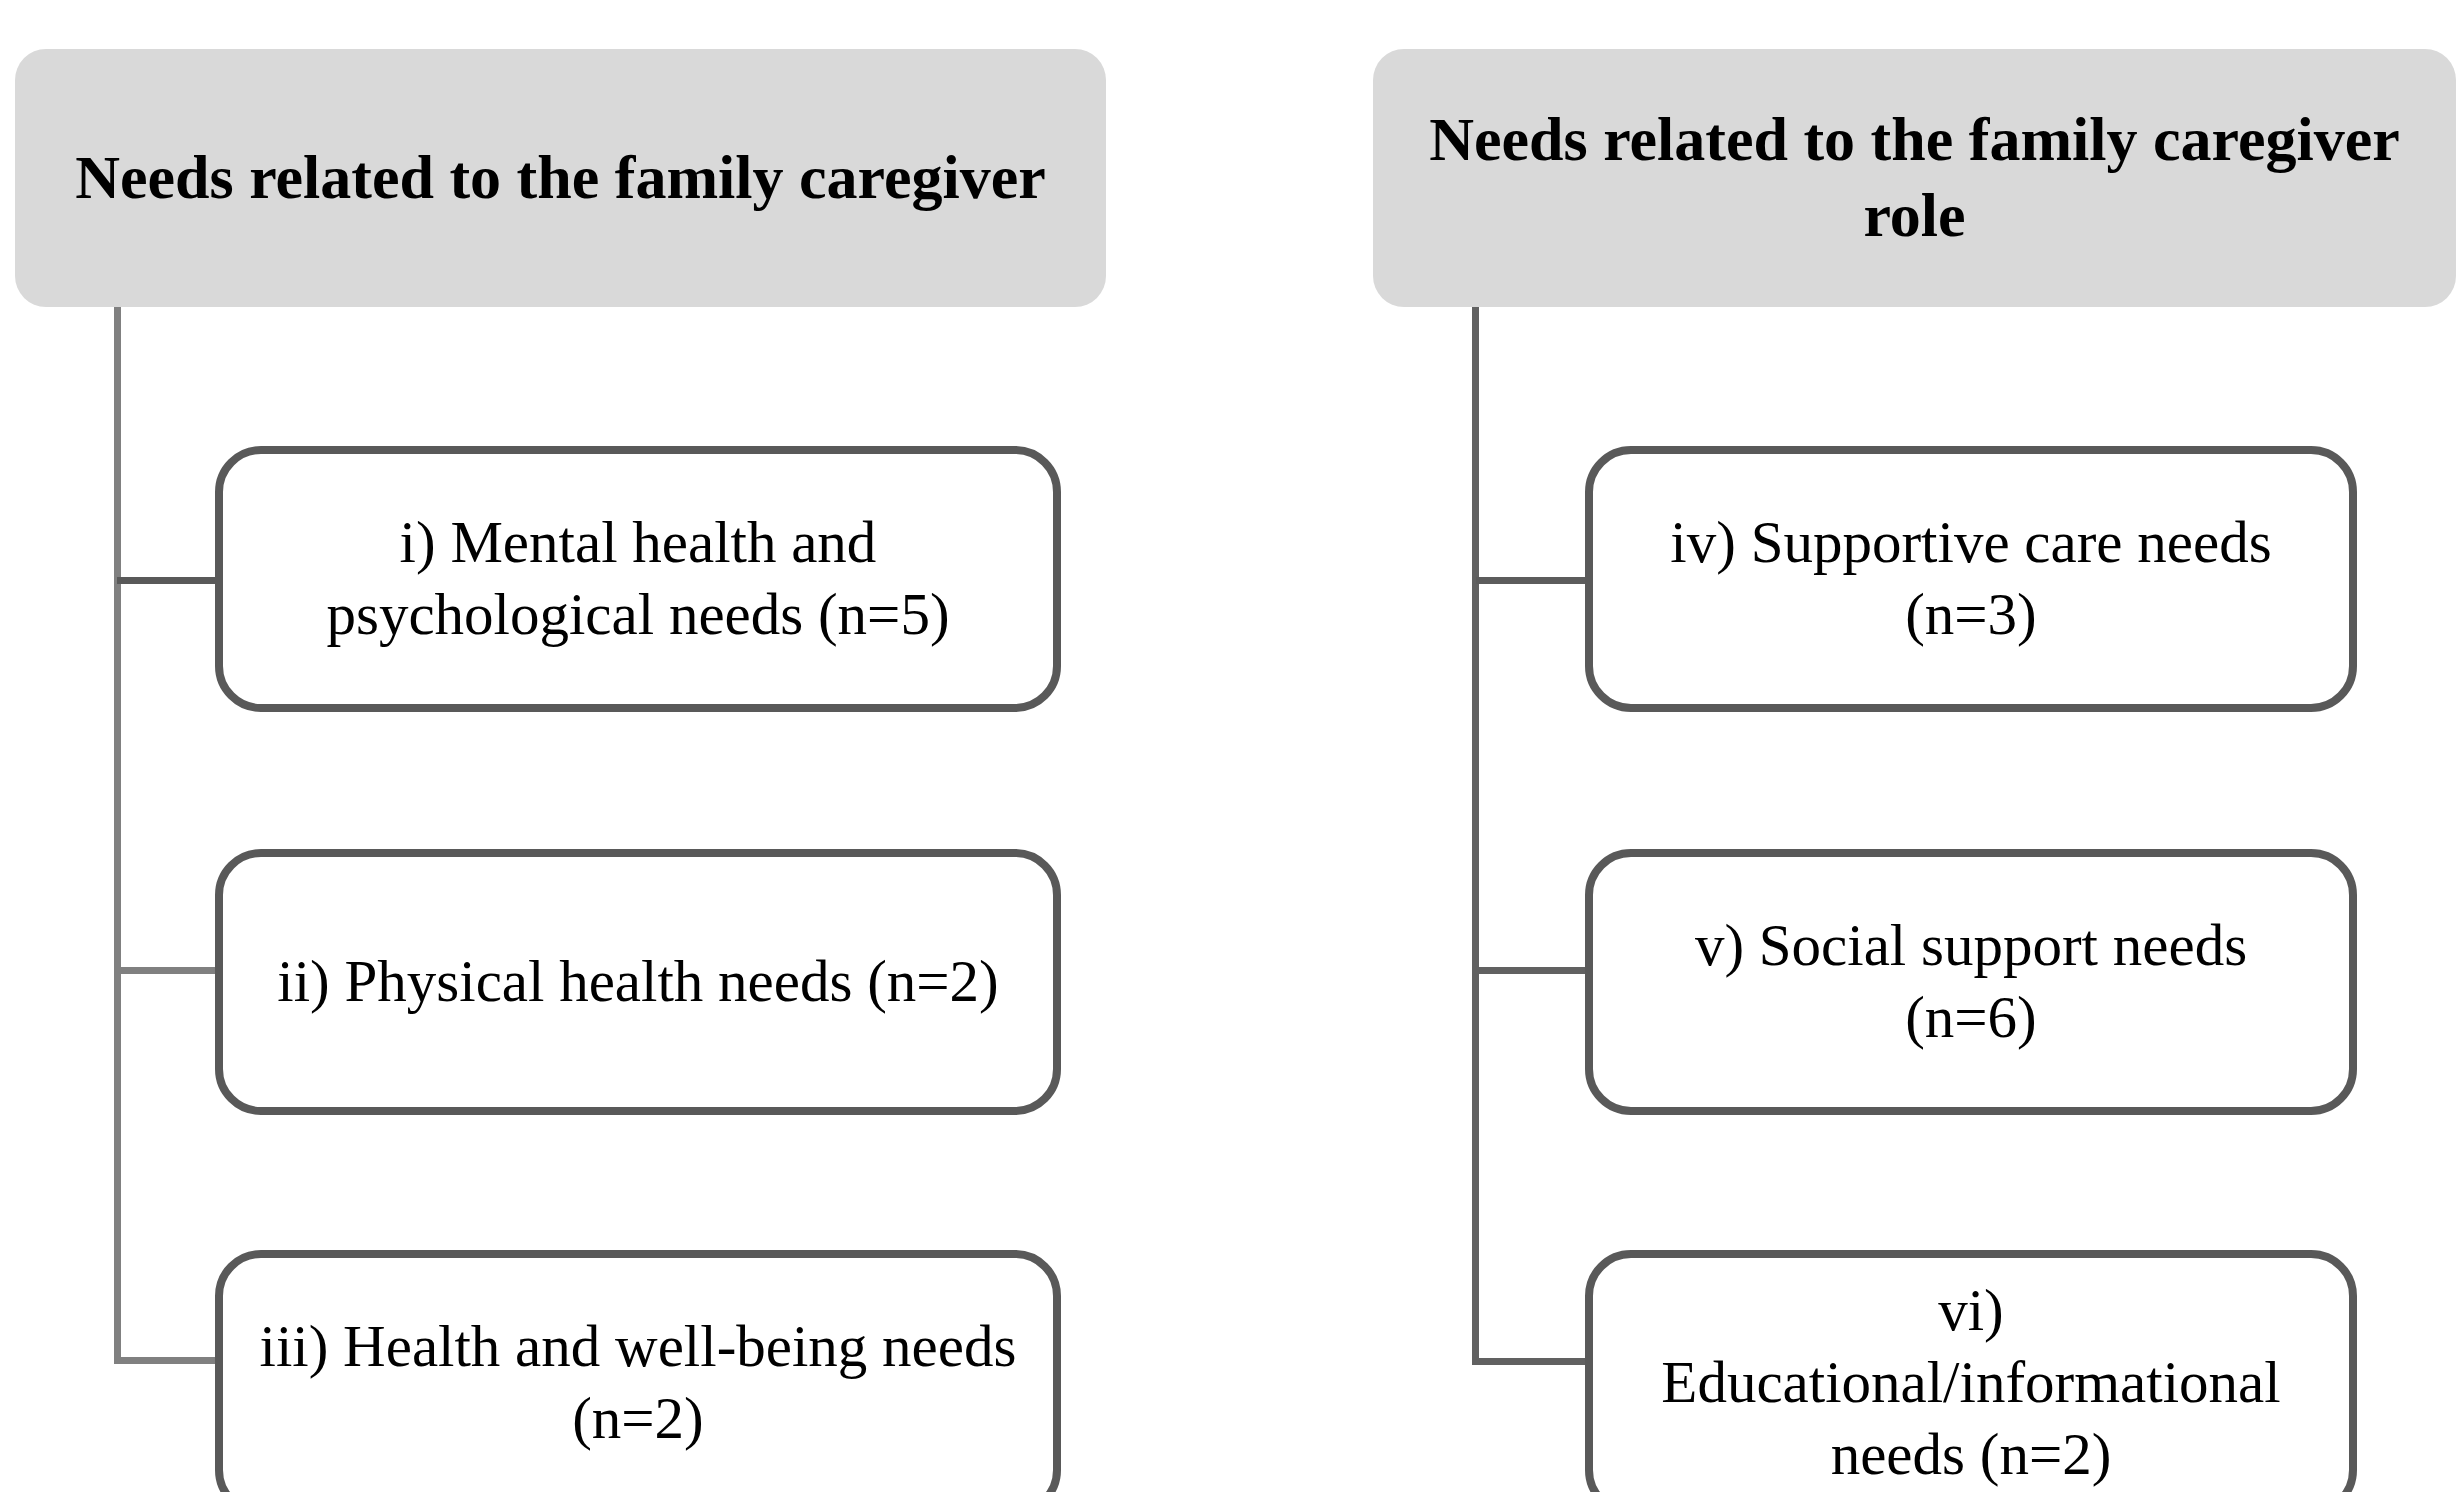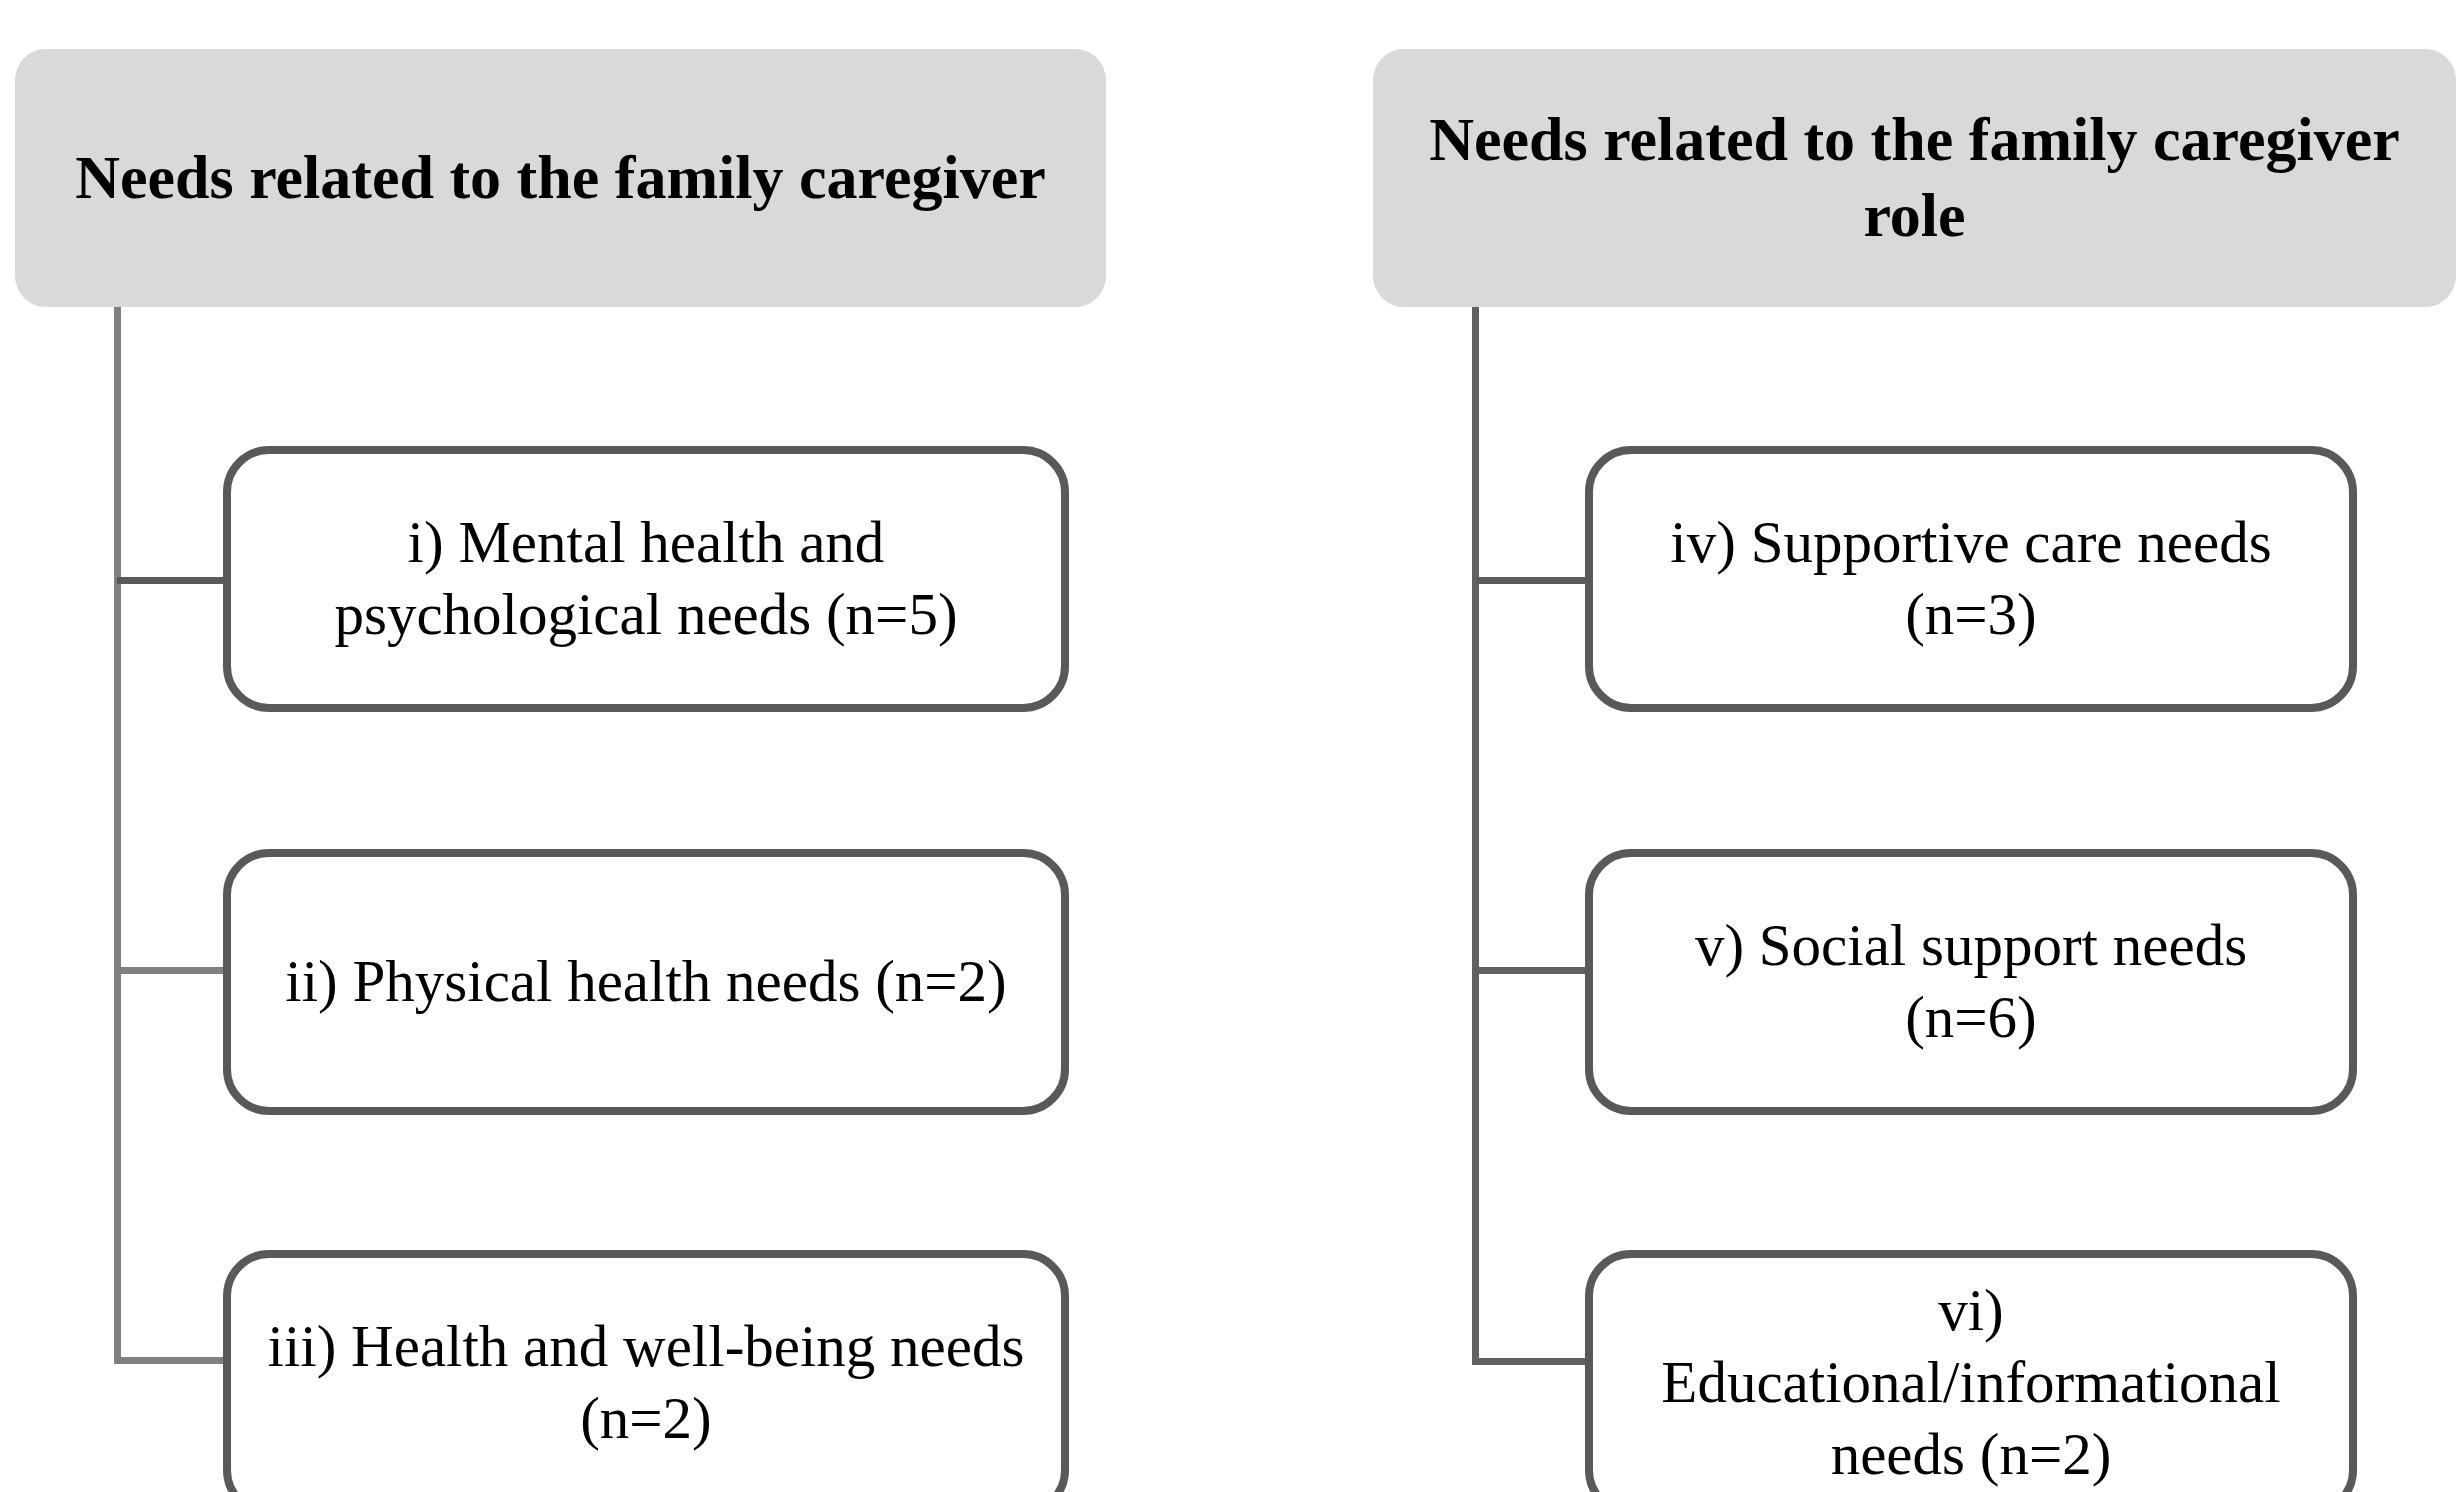--- a/index.html
+++ b/index.html
@@ -46,21 +46,21 @@
     box-sizing: border-box;
     display: flex;
     align-items: center;
     justify-content: center;
     text-align: center;
     font-size: 59px;
     line-height: 1.22;
     white-space: pre-line;
     padding: 0 30px;
   }
-  .col-left  .child-box { left: 223px;  width: 846px; }
+  .col-left  .child-box { left: 215px;  width: 846px; }
   .col-right .child-box { left: 1585px; width: 772px; }
   .row-1 { top: 408px; }
   .row-2 { top: 811px; text-align: center; }
   .row-3 { top: 1212px; }
 
   .line {
     position: absolute;
   }
   
   .trunk-left   { left: 114px;  top: 269px;  width: 7.4px;  height: 1057px; background: #808080; }

